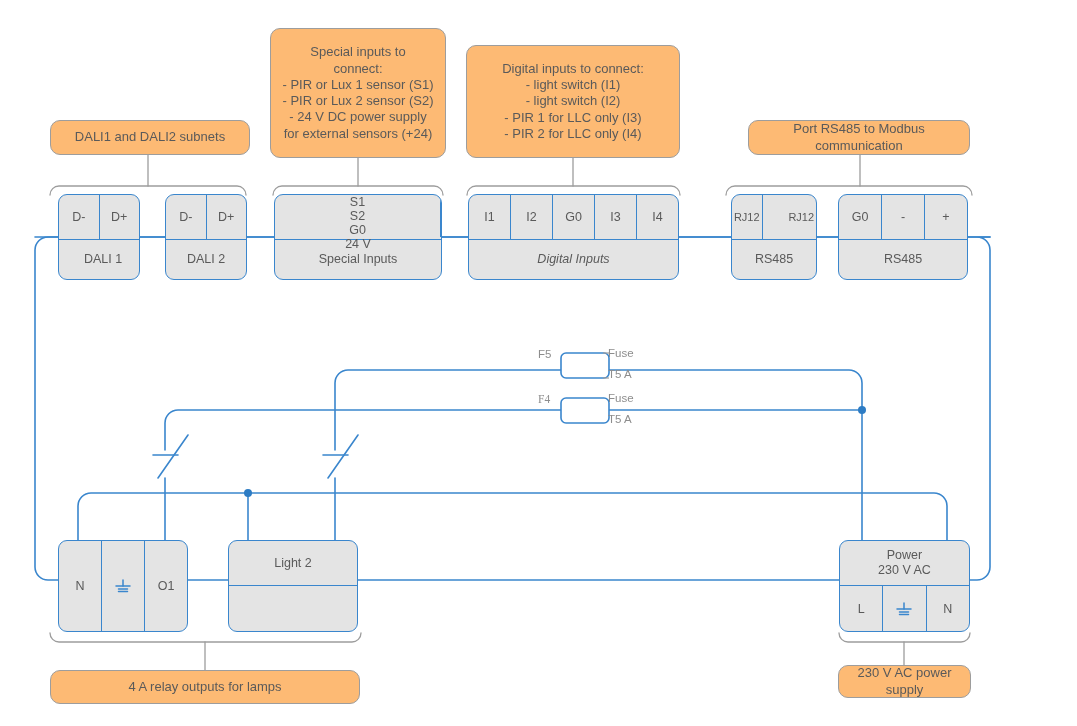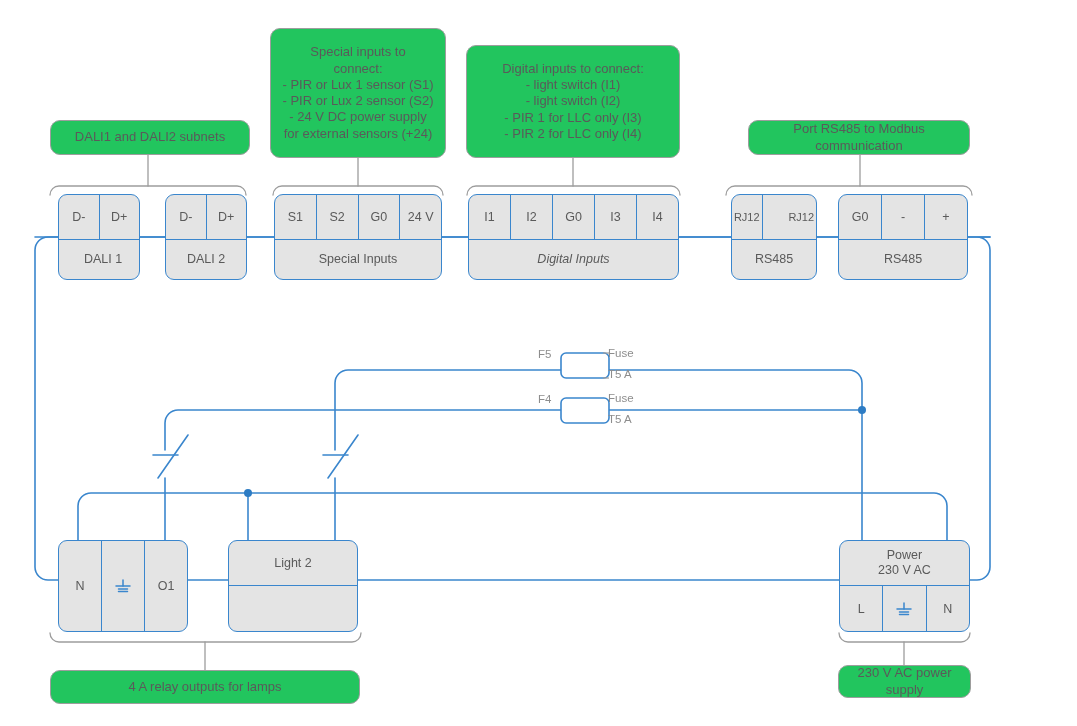--- a/index.html
+++ b/index.html
@@ -11,21 +11,21 @@
     overflow:hidden;
   }
   #stage{position:absolute;left:0;top:0;width:1077px;height:726px;}
   svg.layer{position:absolute;left:0;top:0;width:1077px;height:726px;}
 
   
   .callout{
     position:absolute;
     border:1.4px solid #9d9d9d;
     border-radius:10px;
-    background:#22c55e;
+    background:#fdba74;
     display:flex;align-items:center;justify-content:center;
     text-align:center;
     color:#5a5a5a;
     font-size:13px;
     line-height:1.25;
     box-sizing:border-box;
     padding:3px 6px;
     white-space:pre-line;
   }
 
@@ -152,21 +152,21 @@
 
   <div class="tblock" style="left:165px;top:194px;width:82px;height:86px;">
     <div class="trow-pins pinsrow-top" style="height:44px;">
       <div class="pin">D-</div>
       <div class="pin">D+</div>
     </div>
     <div class="tlabel" style="border-bottom:none;">DALI 2</div>
   </div>
 
   <div class="tblock" style="left:274px;top:194px;width:168px;height:86px;">
-    <div class="trow-pins pinsrow-top" style="height:44px;">
+    <div class="trow-pins pinsrow-top" style="height:44px;flex-direction:column;">
       <div class="pin">S1</div>
       <div class="pin">S2</div>
       <div class="pin">G0</div>
       <div class="pin">24 V</div>
     </div>
     <div class="tlabel" style="border-bottom:none;">Special Inputs</div>
   </div>
 
   <div class="tblock" style="left:468px;top:194px;width:211px;height:86px;">
     <div class="trow-pins pinsrow-top" style="height:44px;">
@@ -204,21 +204,21 @@
     <g fill="none" stroke="#9d9d9d" stroke-width="1.2">
       <path d="M 609,353 L 603,353"></path>
       <path d="M 609,378 L 603,378"></path>
     </g>
   </svg>
 
   <div class="fuselbl" style="left:538px;top:348px;">F5</div>
   <div class="fuselbl" style="left:608px;top:347px;">Fuse</div>
   <div class="fuselbl" style="left:608px;top:368px;">T5 A</div>
 
-  <div class="fuselbl" style="left:538px;top:393px;">F4</div>
+  <div class="fuselbl" style="left:538px;top:393px;font-family:Liberation Serif, serif;">F4</div>
   <div class="fuselbl" style="left:608px;top:392px;">Fuse</div>
   <div class="fuselbl" style="left:608px;top:413px;">T5 A</div>
 
   <div class="tblock" style="left:58px;top:540px;width:130px;height:92px;">
     <div class="trow-pins" style="flex:1 1 auto;">
       <div class="pin">N</div>
       <div class="pin">
         <svg class="earth" width="22" height="20" viewBox="0 0 22 20">
           <g stroke="#3a86cd" stroke-width="1.5" stroke-linecap="round">
             <line x1="11" y1="4" x2="11" y2="10"></line>

